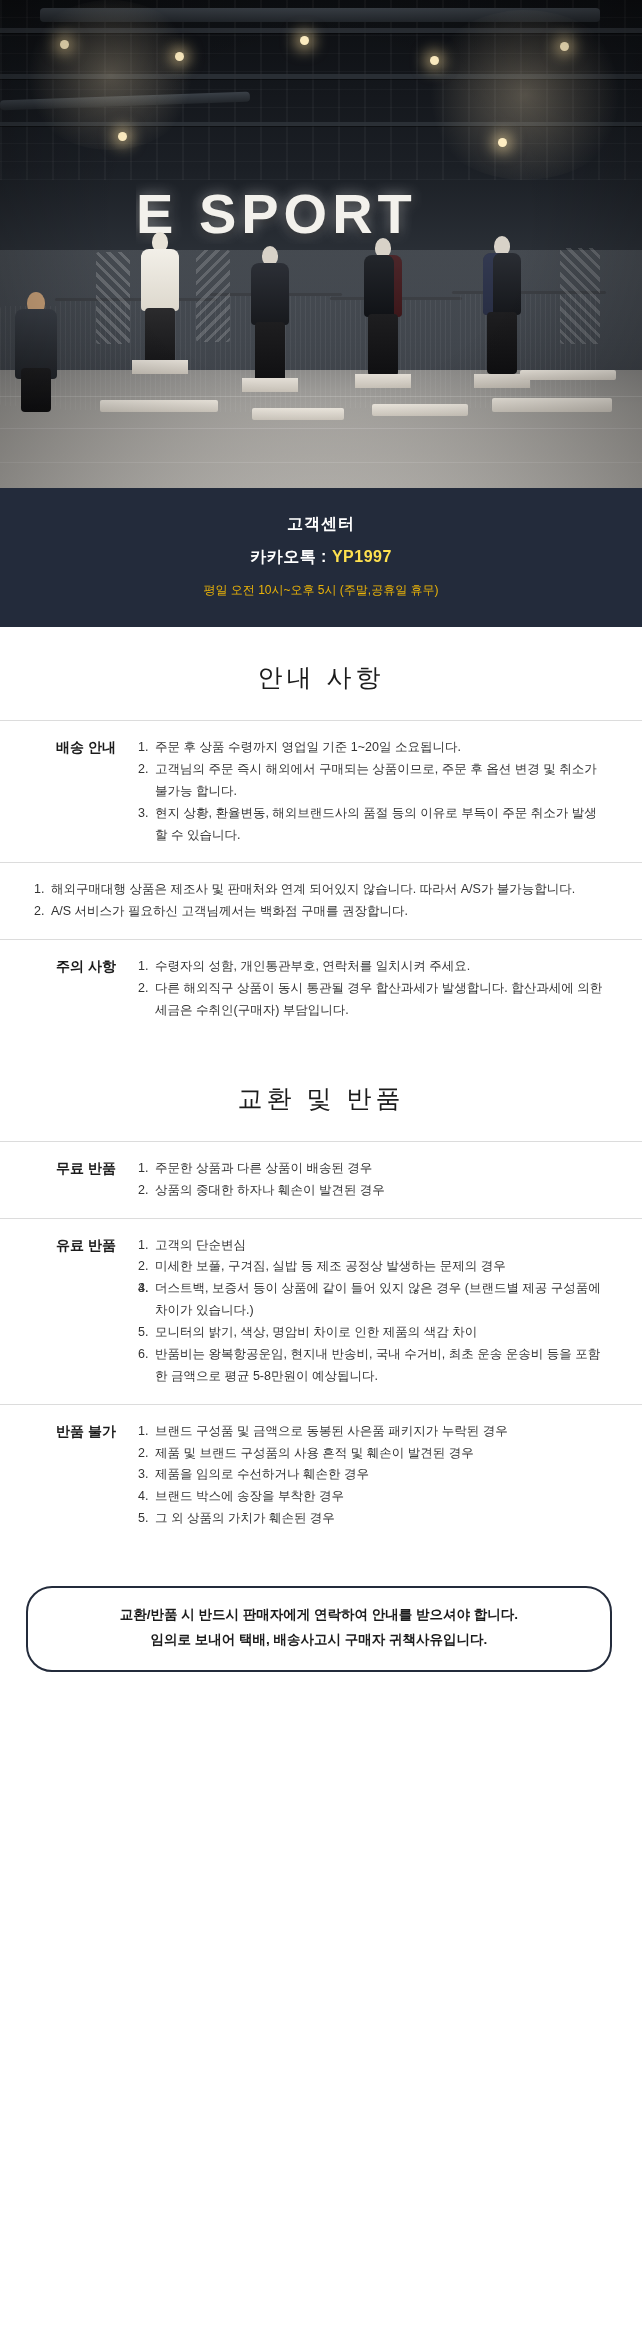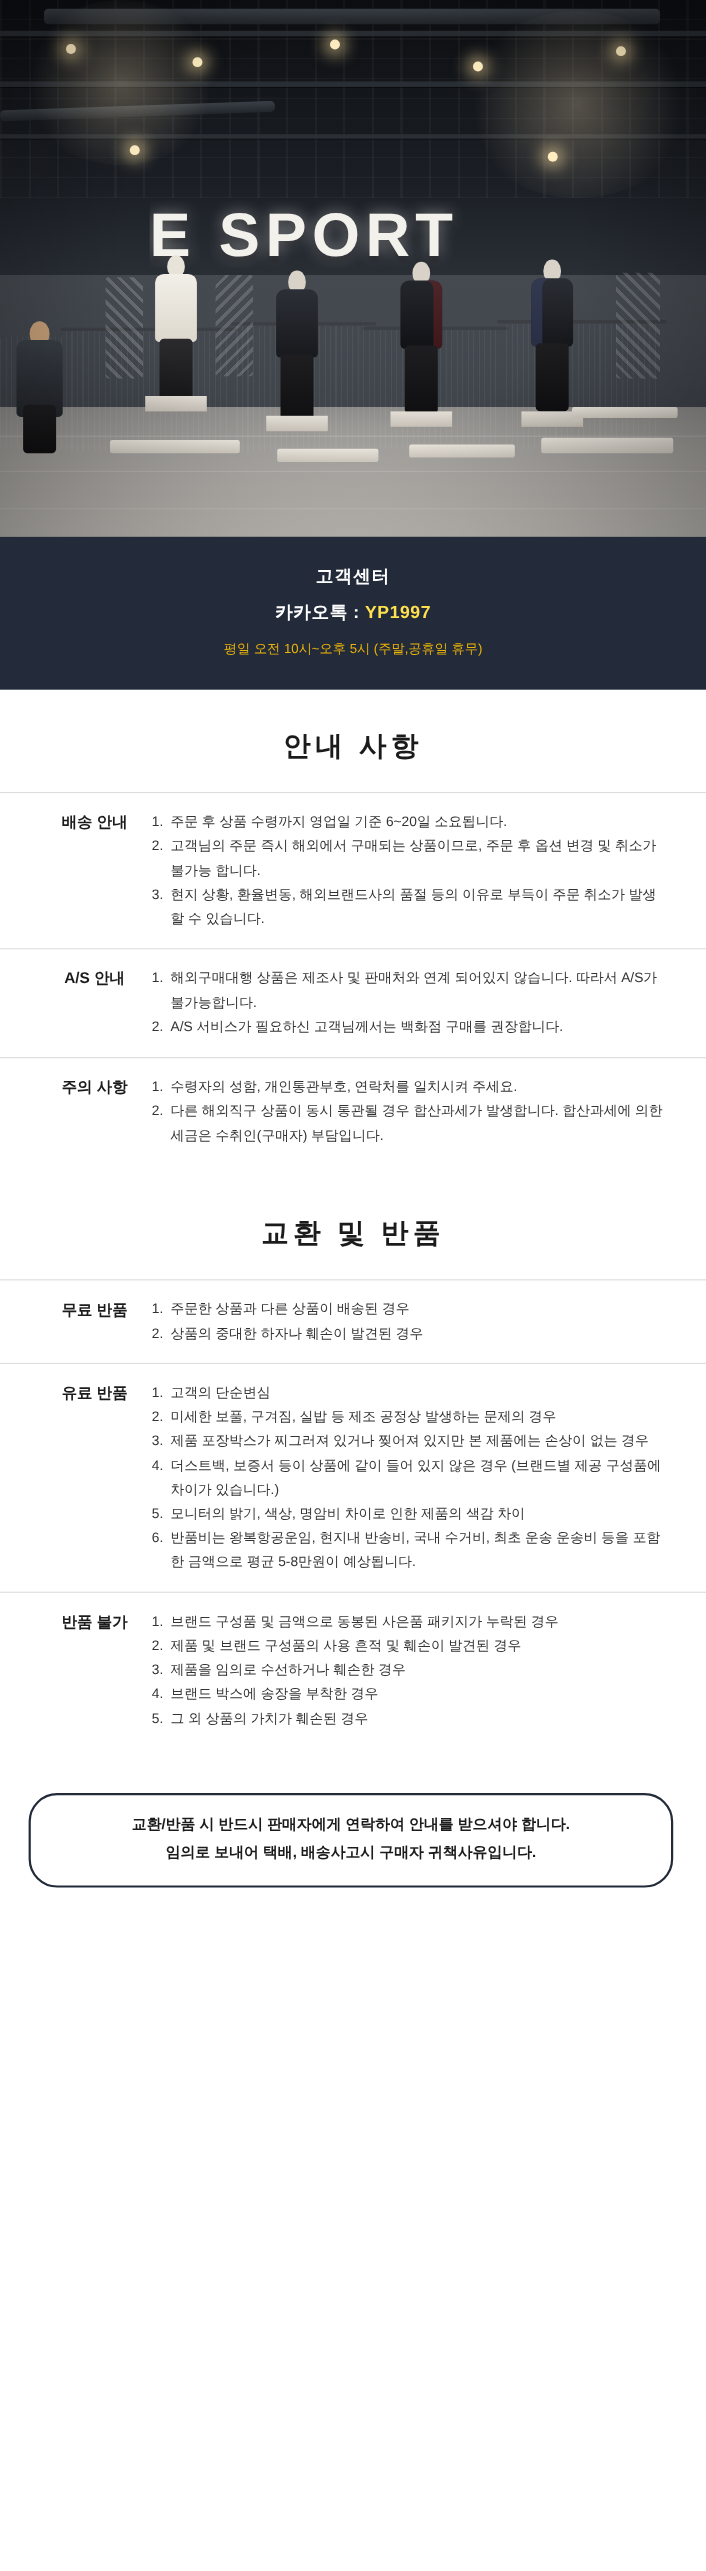--- a/index.html
+++ b/index.html
@@ -131,21 +131,21 @@
     font-size: 16px; font-weight: 700; margin-top: 12px; letter-spacing: .5px;
   }
   .contact .kakao .id { color: #ffe14f; }
   .contact .hours { font-size: 12px; margin-top: 14px; color: #eab308; }
 
   
   .section { width: 642px; padding: 34px 0 10px; }
   .sec-title {
     text-align: center;
     font-size: 25px;
-    font-weight: 700;
+    font-weight: 400;
     letter-spacing: 4px;
     color: #1b1b1b;
     margin-bottom: 26px;
   }
   .block {
     display: flex;
     padding: 16px 34px 16px 34px;
     border-top: 1px solid #dcdcdc;
   }
   .block:first-of-type { border-top: none; }
@@ -283,29 +283,28 @@
     <div class="hours">평일 오전 10시~오후 5시 (주말,공휴일 휴무)</div>
   </div>
 
   <div class="section">
     <div class="sec-title">안내 사항</div>
 
     <div class="block">
       <div class="block-head">배송 안내</div>
       <div class="block-body">
         <ol>
-          <li><span class="num">1.</span><span>주문 후 상품 수령까지 영업일 기준 6~20일 소요됩니다.</span></li>
+          <li><span class="num">1.</span><span>주문 후 상품 수령까지 영업일 기준 1~20일 소요됩니다.</span></li>
           <li><span class="num">2.</span><span>고객님의 주문 즉시 해외에서 구매되는 상품이므로, 주문 후 옵션 변경 및 취소가 불가능 합니다.</span></li>
           <li><span class="num">3.</span><span>현지 상황, 환율변동, 해외브랜드사의 품절 등의 이유로 부득이 주문 취소가 발생할 수 있습니다.</span></li>
         </ol>
       </div>
     </div>
 
     <div class="block">
-      <div class="block-head">A/S 안내</div>
       <div class="block-body">
         <ol>
           <li><span class="num">1.</span><span>해외구매대행 상품은 제조사 및 판매처와 연계 되어있지 않습니다. 따라서 A/S가 불가능합니다.</span></li>
           <li><span class="num">2.</span><span>A/S 서비스가 필요하신 고객님께서는 백화점 구매를 권장합니다.</span></li>
         </ol>
       </div>
     </div>
 
     <div class="block">
       <div class="block-head">주의 사항</div>
@@ -330,21 +329,21 @@
         </ol>
       </div>
     </div>
 
     <div class="block">
       <div class="block-head">유료 반품</div>
       <div class="block-body">
         <ol>
           <li><span class="num">1.</span><span>고객의 단순변심</span></li>
           <li><span class="num">2.</span><span>미세한 보풀, 구겨짐, 실밥 등 제조 공정상 발생하는 문제의 경우</span></li>
-          <li><span class="num">3.</span><span>제품 포장박스가 찌그러져 있거나 찢어져 있지만 본 제품에는 손상이 없는 경우</span></li>
+          <li><span class="num">3.</span></li>
           <li><span class="num">4.</span><span>더스트백, 보증서 등이 상품에 같이 들어 있지 않은 경우 (브랜드별 제공 구성품에 차이가 있습니다.)</span></li>
           <li><span class="num">5.</span><span>모니터의 밝기, 색상, 명암비 차이로 인한 제품의 색감 차이</span></li>
           <li><span class="num">6.</span><span>반품비는 왕복항공운임, 현지내 반송비, 국내 수거비, 최초 운송 운송비 등을 포함한 금액으로 평균 5-8만원이 예상됩니다.</span></li>
         </ol>
       </div>
     </div>
 
     <div class="block">
       <div class="block-head">반품 불가</div>
       <div class="block-body">

